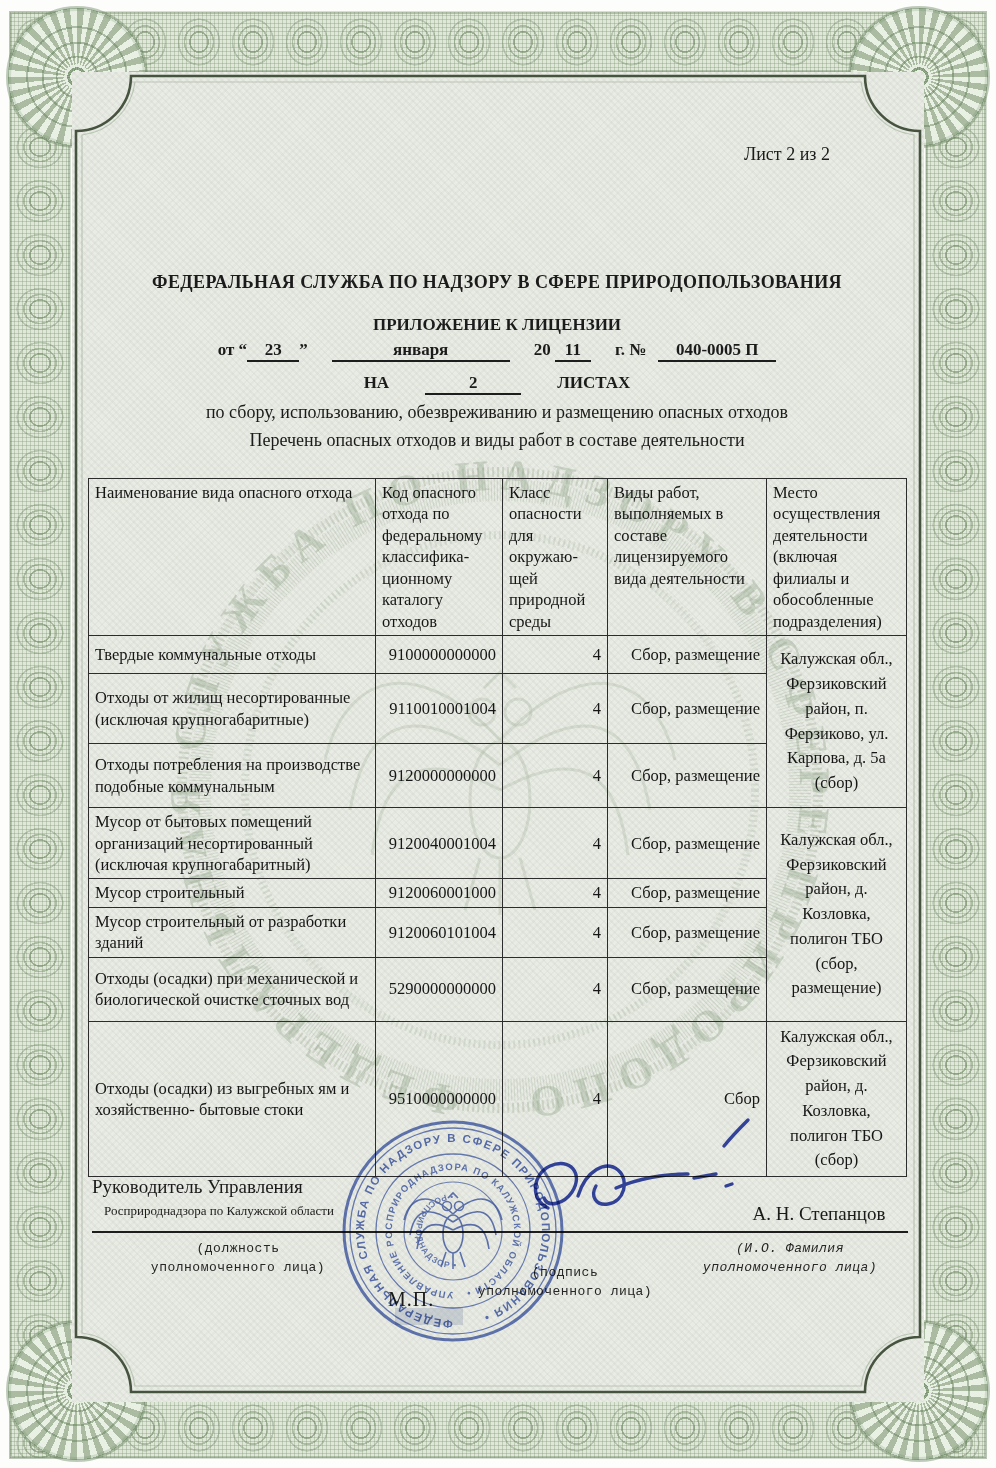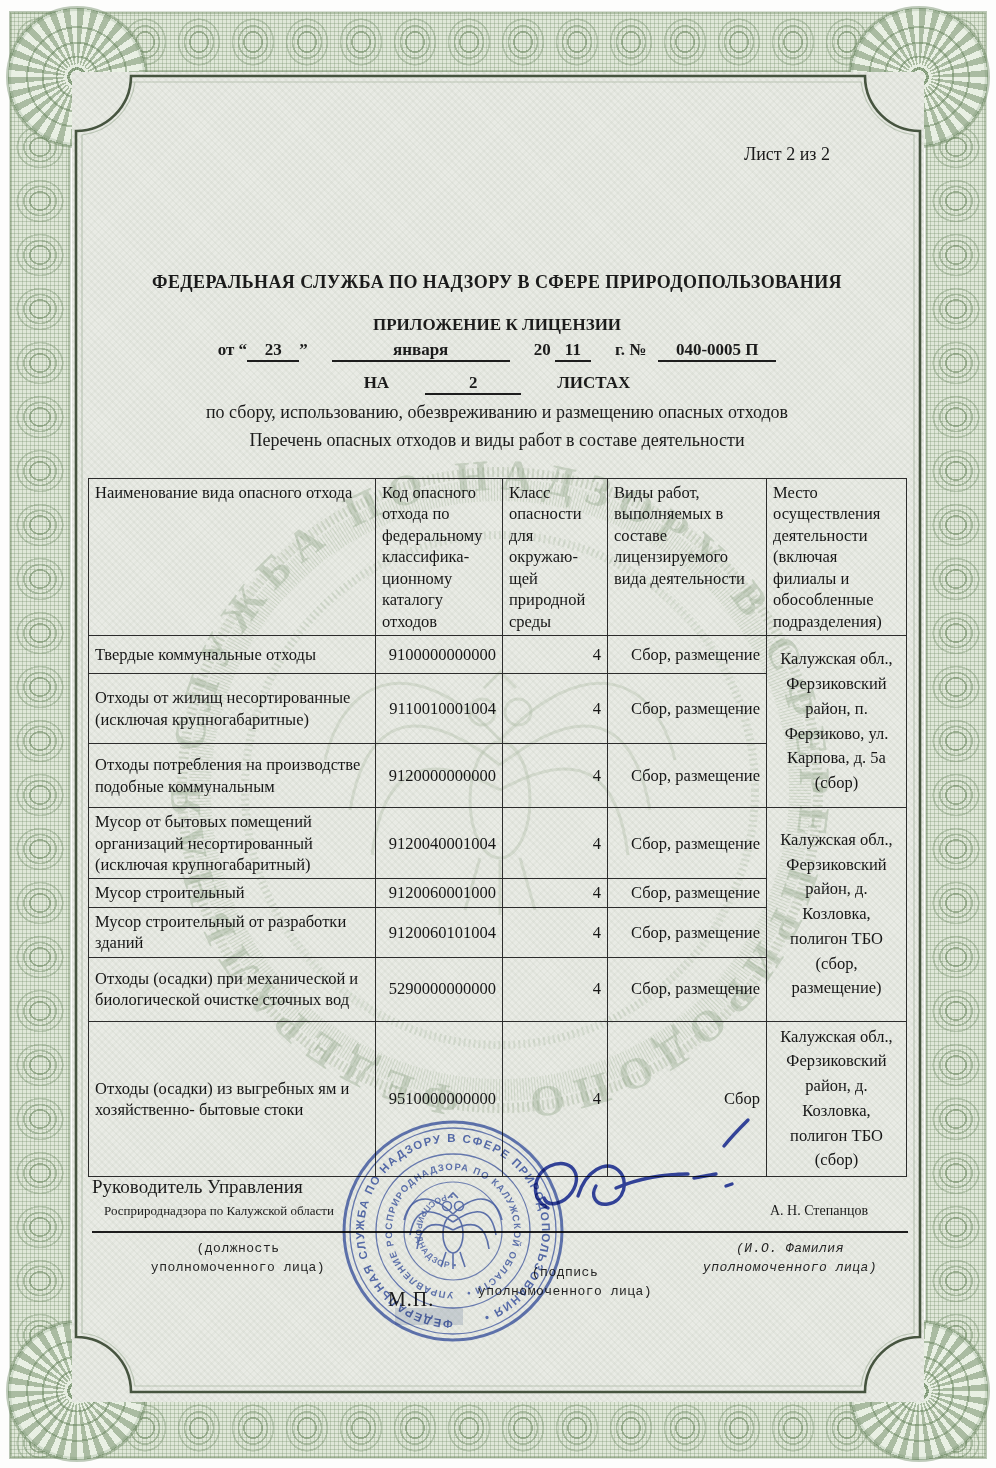--- a/index.html
+++ b/index.html
@@ -59,21 +59,21 @@
   table.waste td.th{text-align:left;vertical-align:top;padding-top:3px;font-family:Liberation Serif, serif;}
   td.c{text-align:right;}
   td.name{text-align:left;}
   td.loc{text-align:center;line-height:1.5;}
   tr.hr{height:150px}.r1{height:38px}.r2{height:70px}.r3{height:64px}.r4{height:66px}
   .r5{height:28px}.r6{height:44px}.r7{height:64px}.r8{height:124px}
 
   .pos1{left:92px;top:1176px;font-size:19px;}
   .pos2{left:104px;top:1203px;font-size:13px;text-align:center;}
   .sigline{left:92px;top:1231px;width:816px;border-bottom:2px solid #1d1d1d;height:0;}
-  .fio{left:728px;top:1203px;width:182px;font-size:14px;text-align:center;}
+  .fio{left:728px;top:1203px;width:182px;font-size:19px;text-align:center;}
   .flabel{font-family:"Liberation Mono","DejaVu Sans Mono",monospace;font-size:13px;line-height:1.45;
       text-align:center;color:#262626;letter-spacing:.5px;}
   .lab1{left:84px;top:1240px;width:220px;padding-left:44px;}
   .lab2{left:452px;top:1240px;width:226px;margin-top:24px;}
   .lab3{left:682px;top:1240px;width:216px;font-style:italic;}
   .mp{left:388px;top:1288px;font-size:20px;letter-spacing:1px;}
   .artifact{left:395px;top:1308px;width:68px;height:17px;background:rgba(148,160,178,.38);z-index:4;}
 
   .stamp{position:absolute;left:340px;top:1118px;z-index:5;mix-blend-mode:multiply;opacity:.92;}
   .signature{position:absolute;left:520px;top:1112px;z-index:6;mix-blend-mode:multiply;}

